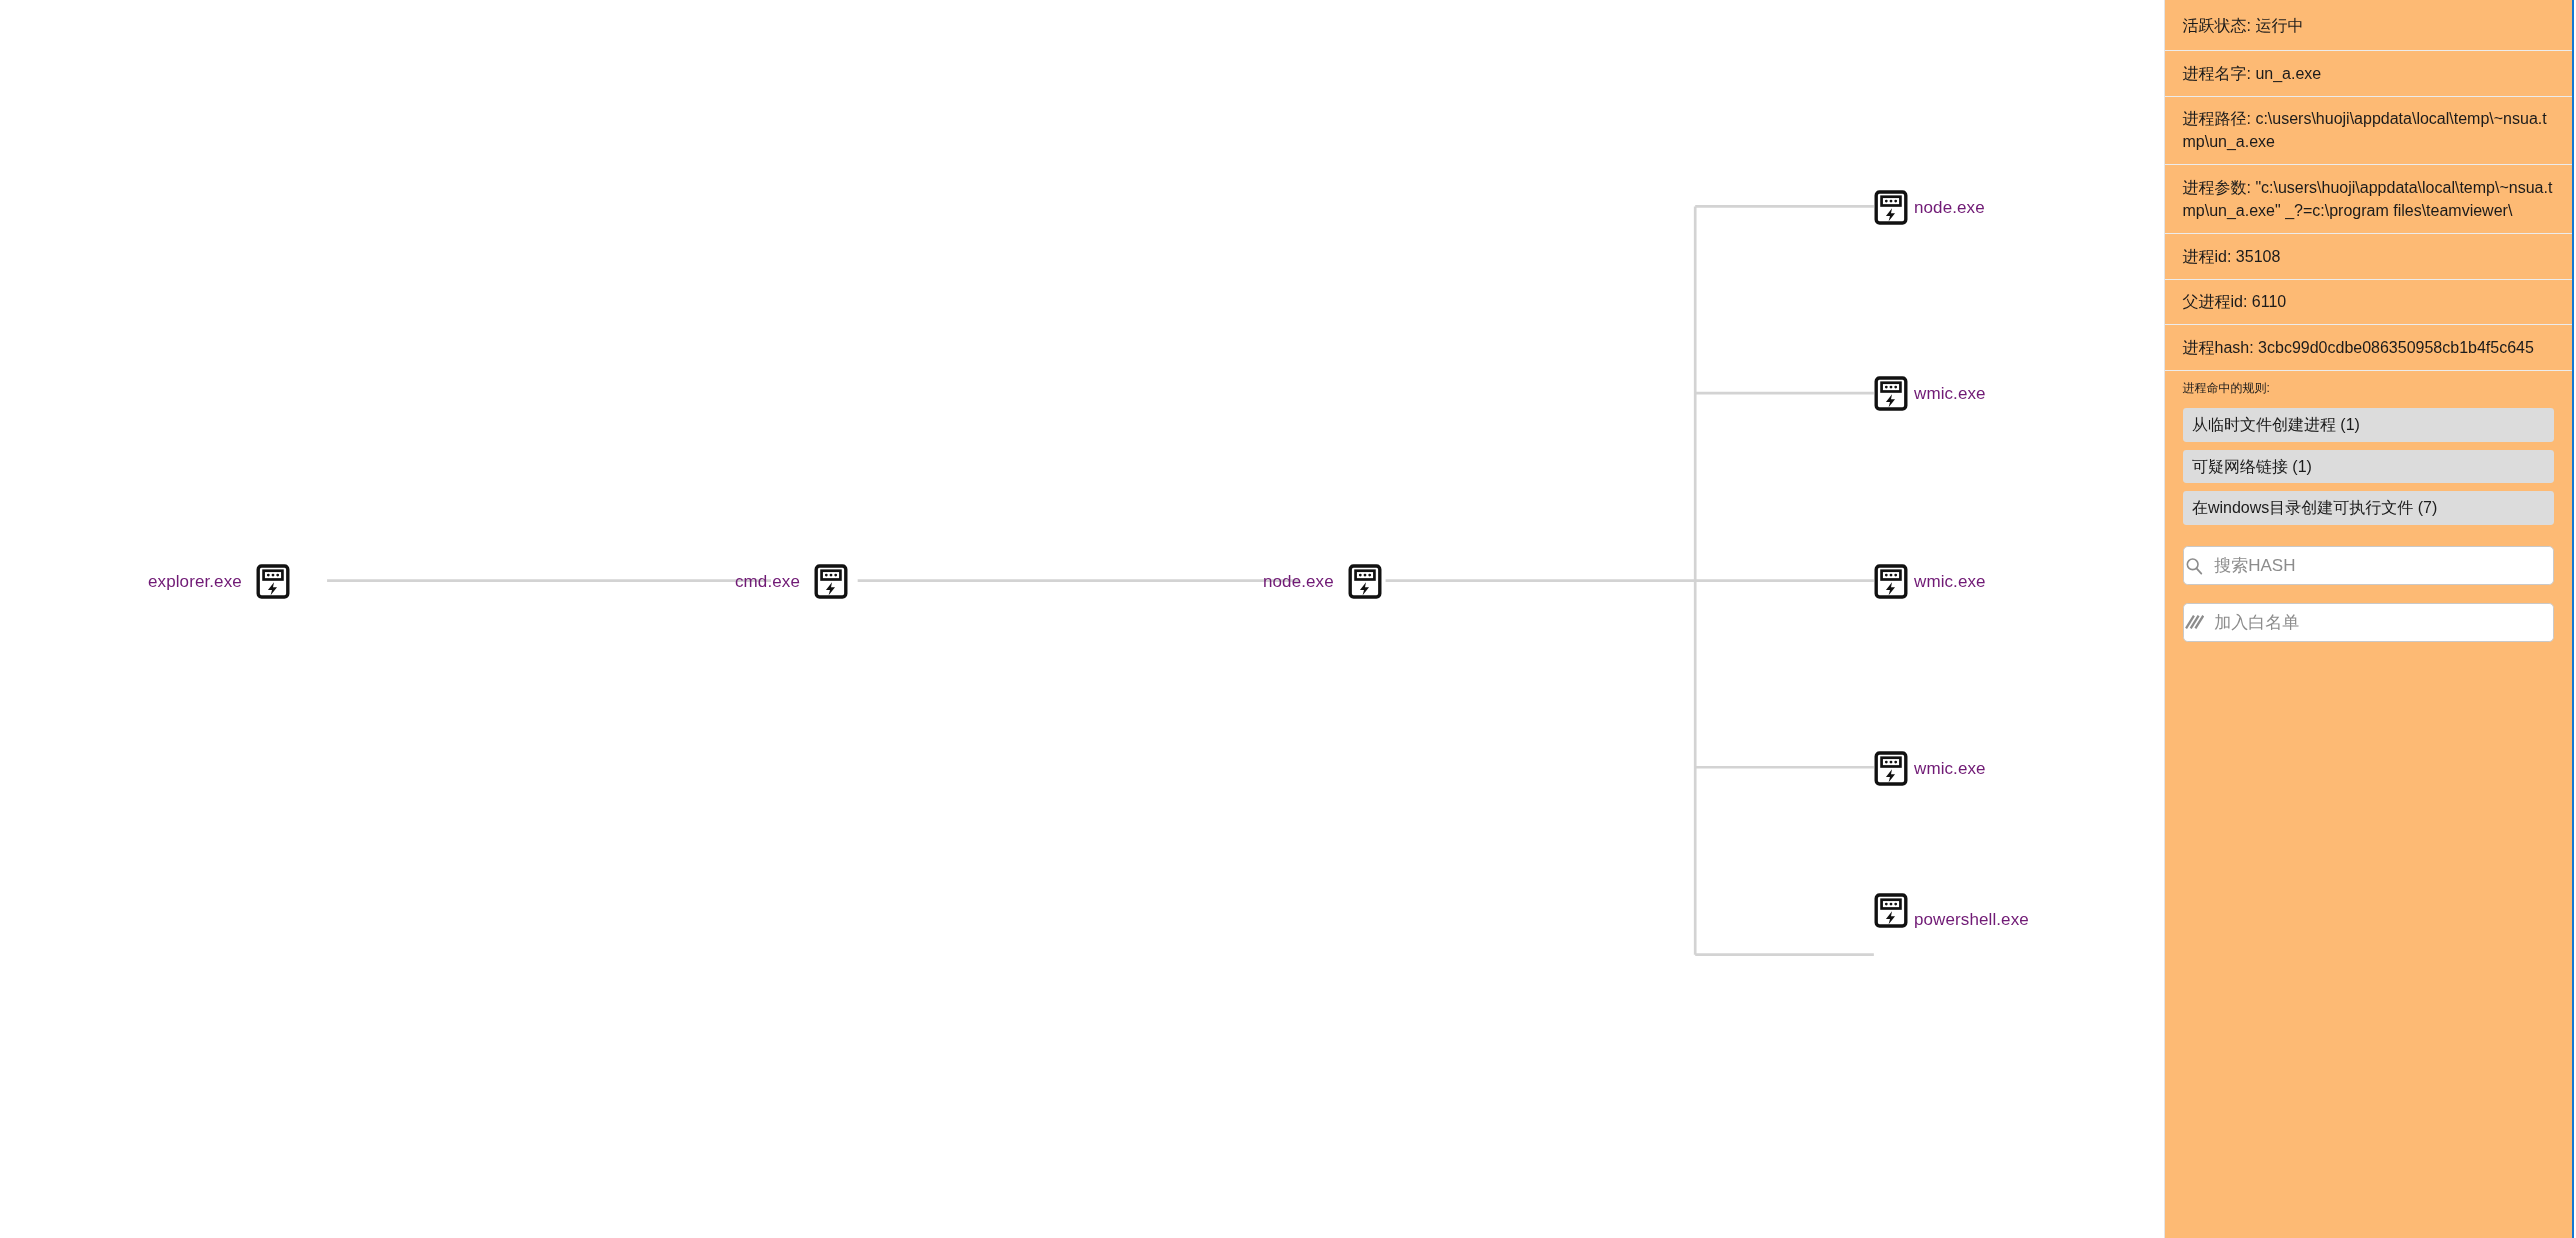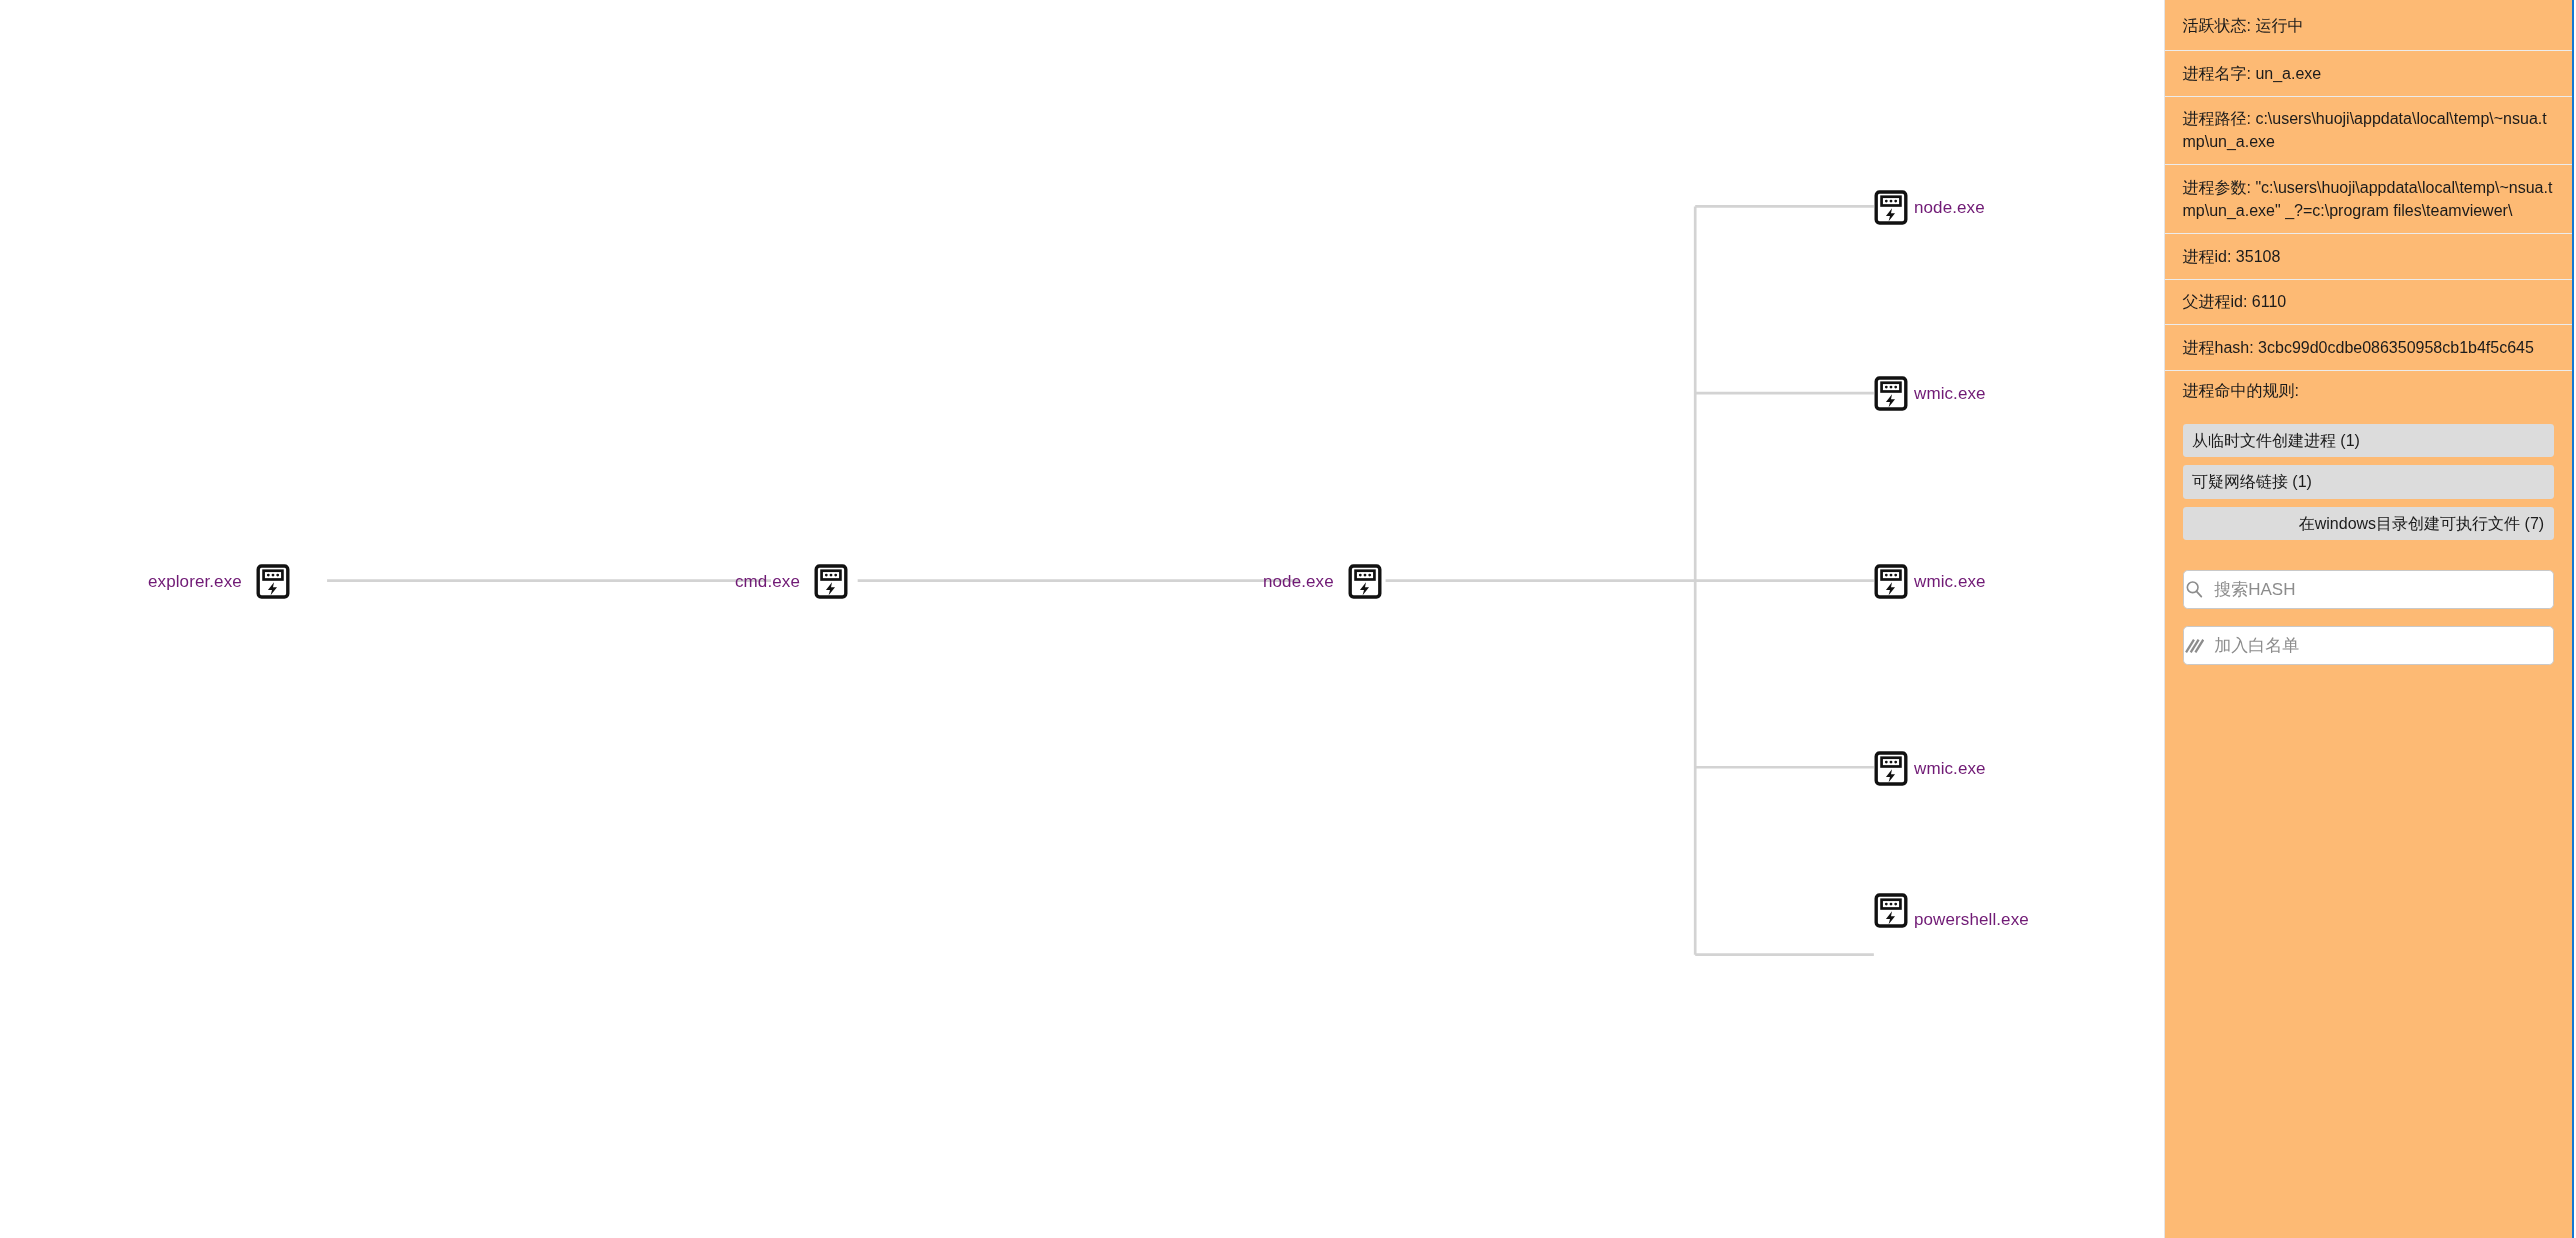--- a/index.html
+++ b/index.html
@@ -90,37 +90,37 @@
   }
   .detail-row:first-child { padding-top: 14px; padding-bottom: 12.8px; }
 
   .rules-row {
     box-sizing: border-box;
     padding: 9.4px 17.5px 13.4px 17.5px;
     border-bottom: none;
     width: 408px;
   }
   .rules-title {
-    font-size: 16px;
+    font-size: 12px;
     color: #1b1b1b;
     line-height: 1.4;
-    margin-bottom: 21px;
+    margin-bottom: 11px;
   }
   .rule-chip {
     box-sizing: border-box;
     width: 371px;
     background: #dcdcdc;
     border-radius: 3.4px;
     padding: 6px 9.4px;
     margin-bottom: 8px;
     font-size: 16px;
     color: #1b1b1b;
     line-height: 1.35;
   }
-  .rule-chip:last-child { margin-bottom: 8px; text-align: right; }
+  .rule-chip:last-child { margin-bottom: 0; }
 
   .panel-actions {
     box-sizing: border-box;
     padding: 8px 17.5px 0 17.5px;
   }
   .panel-btn {
     box-sizing: border-box;
     width: 371px;
     height: 39px;
     border: 1.3px solid #c9c9c9;

